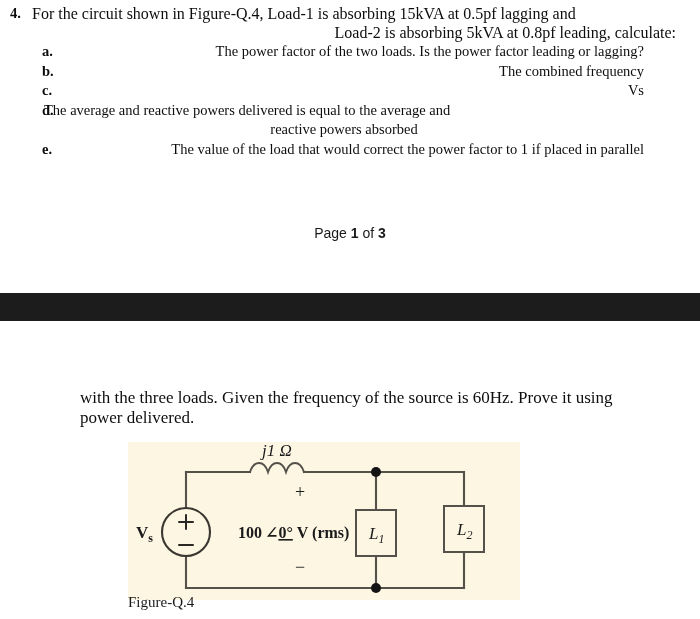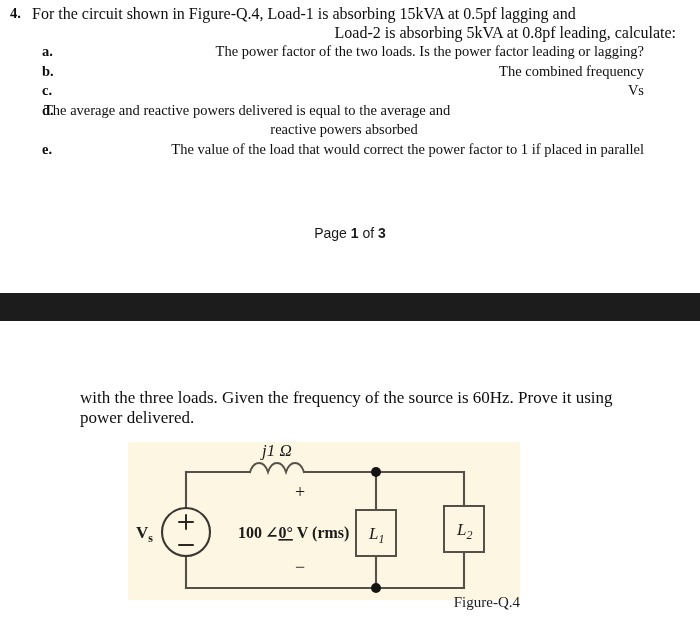--- a/index.html
+++ b/index.html
@@ -120,21 +120,21 @@
     background: #fdf6e3;
     margin-top: 10px;
   }
   .figure-wrap svg { display: block; }
 
   .fig-caption {
     position: absolute;
     left: 128px;
     top: 594px;
     width: 392px;
-    text-align: right;
+    text-align: left;
     font-size: 15px;
     color: #1a1a1a;
     font-family: "Liberation Serif", "DejaVu Serif", serif;
   }
 
   
   .lbl {
     font-family: "Liberation Serif", "DejaVu Serif", serif;
     fill: #1b1b1b;
   }

